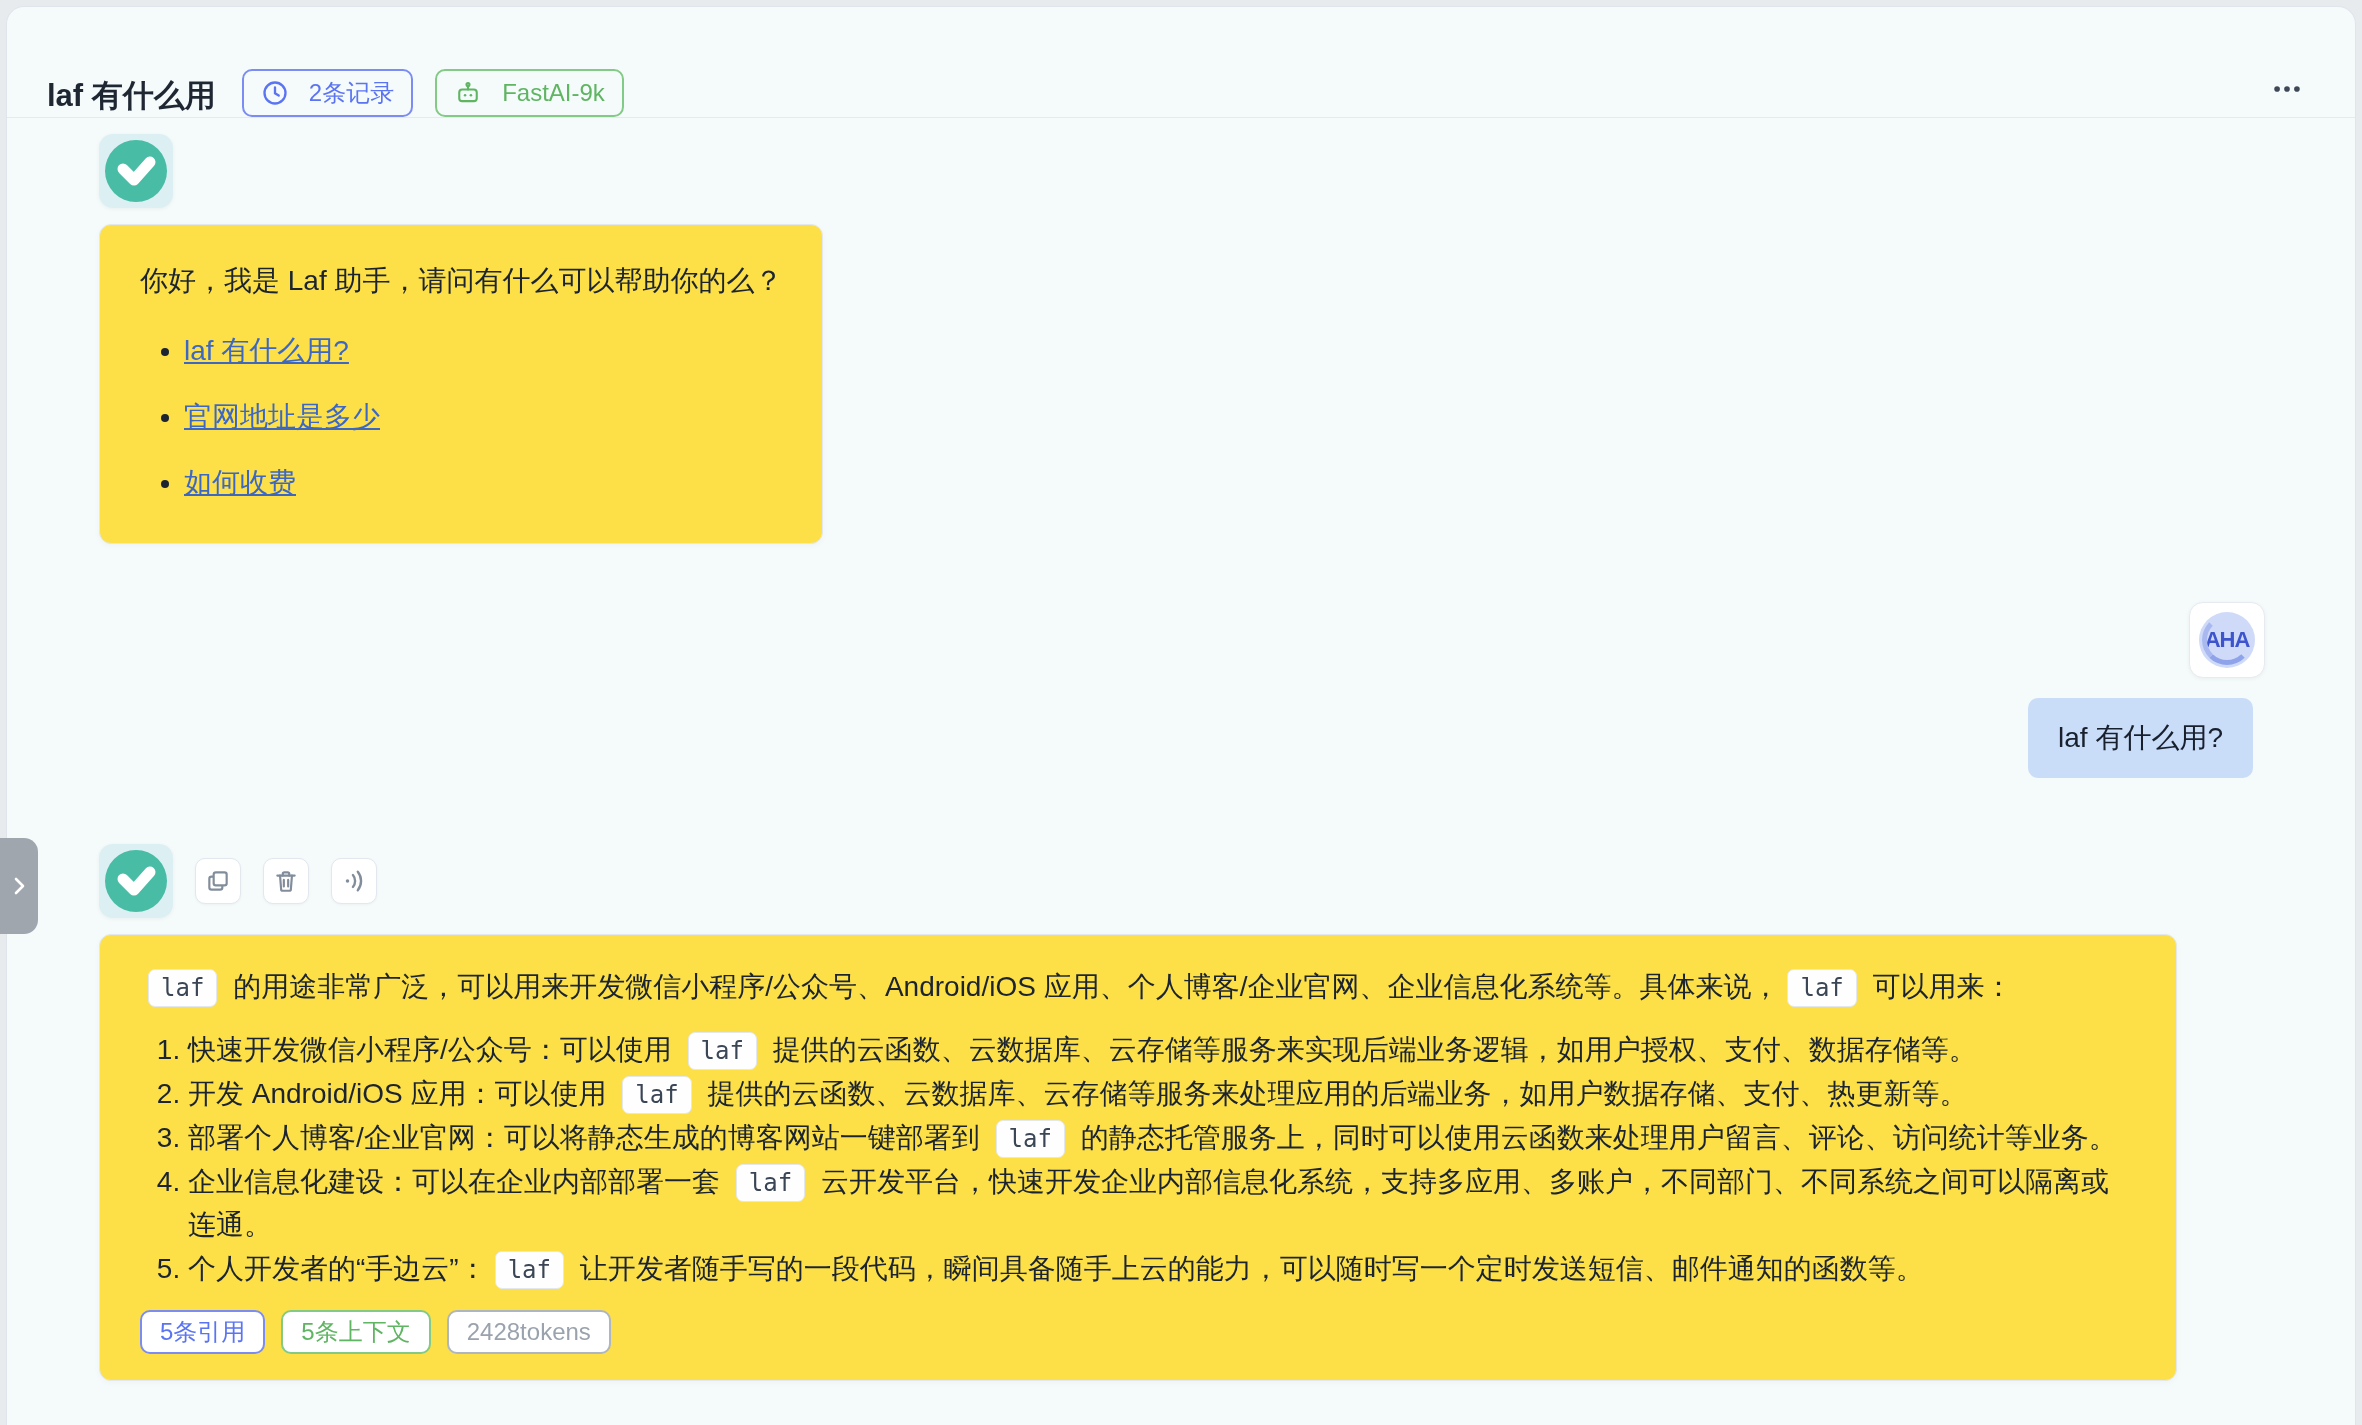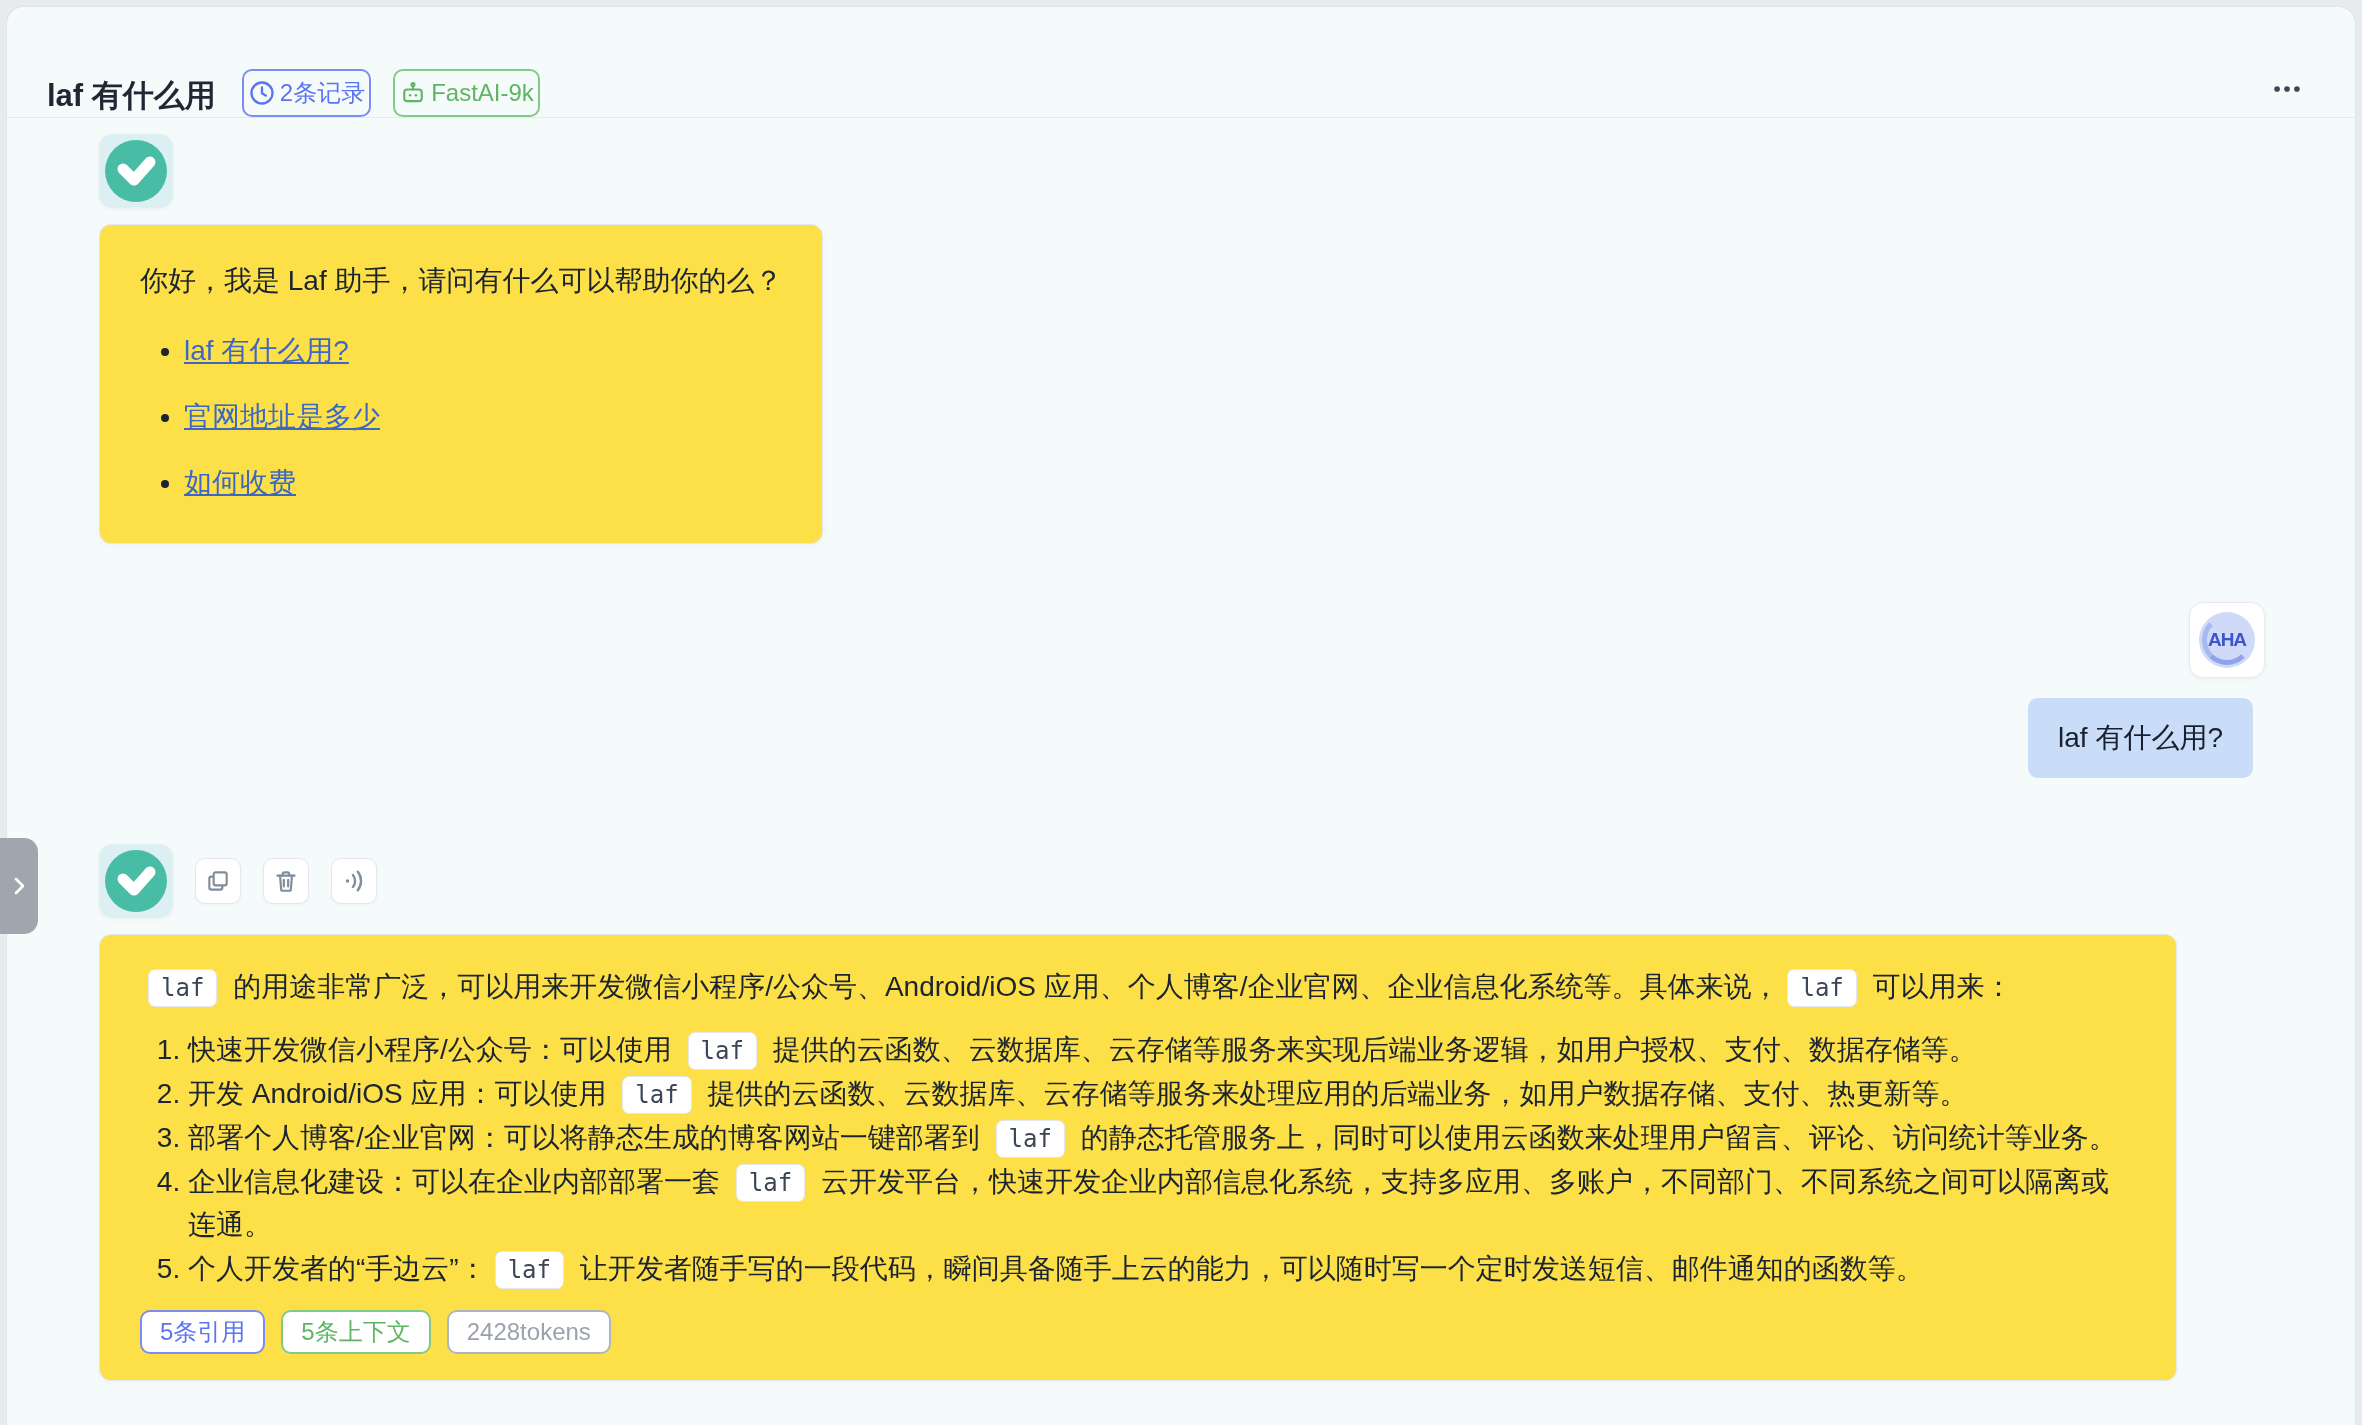--- a/index.html
+++ b/index.html
@@ -17,22 +17,22 @@
     border-radius:18px 18px 0 0;
     overflow:hidden;
   }
   
   .header{
     height:110px;display:flex;align-items:flex-end;gap:22px;
     padding:0 40px;border-bottom:1px solid #e5eaee;
   }
   .title{font-size:31px;font-weight:600;color:#1f2733;margin-right:4px;}
   .hbadge{
-    display:inline-flex;align-items:center;gap:4px;
-    border-radius:10px;padding:8px 4px;font-size:24px;line-height:28px;
+    display:inline-flex;align-items:center;gap:20px;
+    border-radius:10px;padding:8px 17px;font-size:24px;line-height:28px;
     border:2px solid;background:transparent;
   }
   .hbadge.blue{color:#5b74f2;border-color:#7b8cf5;}
   .hbadge.green{color:#5fb562;border-color:#82ca85;}
   .hbadge svg{width:28px;height:28px;}
   .spacer{flex:1;}
   .more-btn{display:flex;align-items:center;justify-content:center;width:56px;height:56px;border-radius:10px;cursor:pointer;color:#3f4856;}
   
   .chat{padding:16px 90px 0 92px;}
   .avatar-ai{
@@ -57,21 +57,21 @@
   
   .msg-user{margin-top:58px;display:flex;flex-direction:column;align-items:flex-end;}
   .avatar-user{
     width:74px;height:74px;border-radius:14px;background:#ffffff;
     border:1px solid #e7ebf0;display:flex;align-items:center;justify-content:center;
     box-shadow:0 1px 4px rgba(0,0,0,.05);
   }
   .user-logo{
     position:relative;width:56px;height:56px;border-radius:50%;
     background:#cfdaf9;display:flex;align-items:center;justify-content:center;
-    font-weight:bold;font-size:19px;color:#3d54cc;letter-spacing:-1px;
+    font-weight:bold;font-size:22px;color:#3d54cc;letter-spacing:-1px;
   }
   .user-logo::after{
     content:"";position:absolute;inset:3px;border-radius:50%;
     border:5px solid transparent;border-bottom-color:#8fa3ea;border-left-color:#a9b9f0;
   }
   .bubble-user{
     margin-top:20px;margin-right:12px;
     background:#c9ddf9;border-radius:10px;
     padding:22px 30px;font-size:28px;line-height:36px;color:#18202e;
   }

